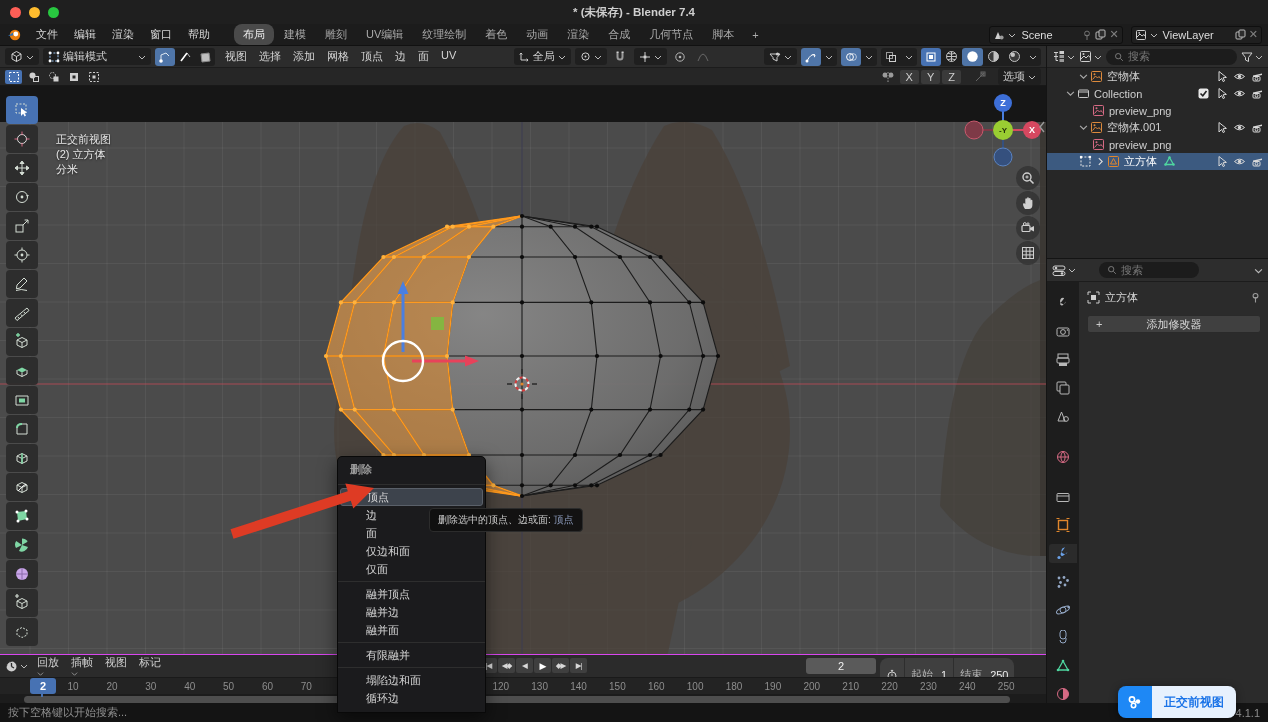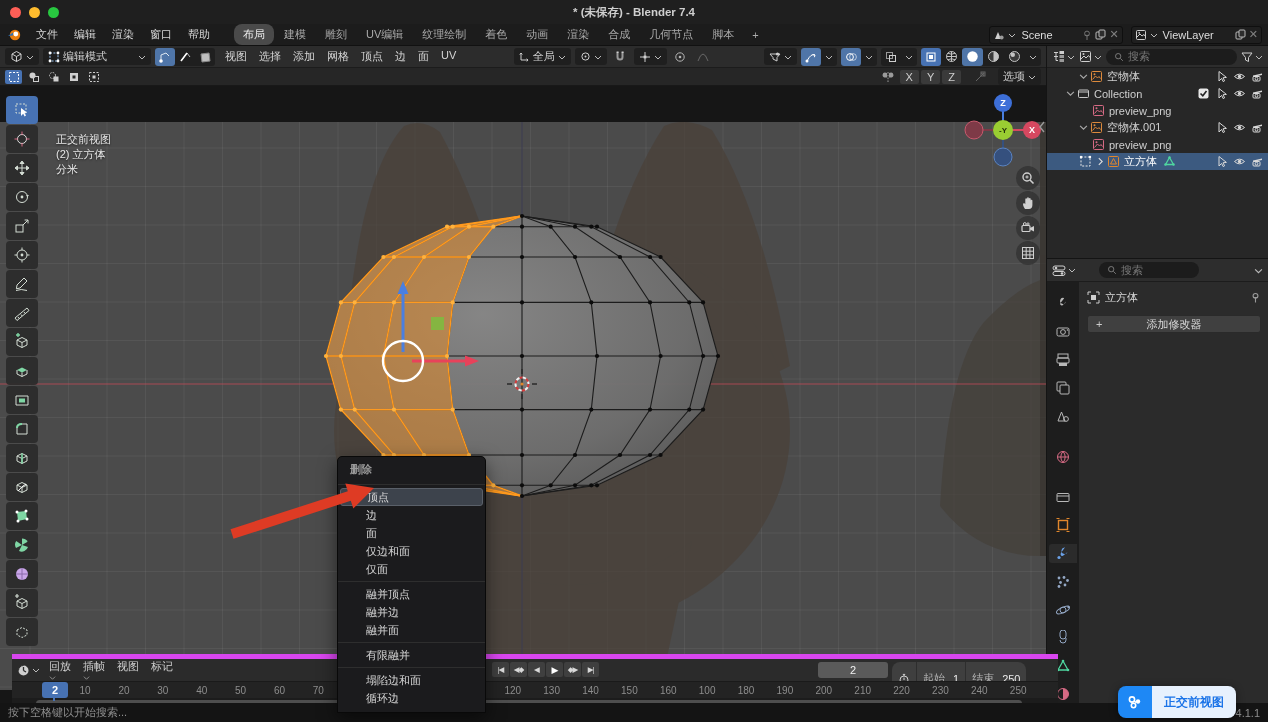--- a/index.html
+++ b/index.html
@@ -89,21 +89,21 @@
   .props-header { height:23px; background:#2d2d2d; display:flex; align-items:center; gap:5px; padding:0 5px; border-bottom:1px solid #1c1c1c; }
   .tabstrip { position:absolute; left:0; top:23px; width:32px; height:422px; background:#1d1d1d; display:flex; flex-direction:column; align-items:center; padding-top:12px; gap:9px; }
   .ptab { width:28px; height:20px; display:flex; align-items:center; justify-content:center; border-radius:3px 0 0 3px; }
   .ptab.active { background:#2b2b2b; }
   .props-main { position:absolute; left:32px; top:23px; width:190px; height:422px; }
   .breadcrumb { display:flex; align-items:center; gap:5px; padding:8px 8px 6px; color:#dadada; }
   .addmod { margin:4px 8px; height:18px; background:#404040; border:1px solid #2a2a2a; border-radius:3px; display:flex; align-items:center; justify-content:center; color:#d6d6d6; position:relative; }
   .addmod .plus { position:absolute; left:8px; color:#cccccc; }
 
   
-  .timeline { left:12px; top:654px; width:1046px; height:49px; background:#2b2b2b; border-top:5px solid #d946ef; }
+  .timeline { left:0; top:654px; width:1046px; height:49px; background:#2b2b2b; border-top:1px solid #d946ef; }
   .tl-header { height:22px; display:flex; align-items:center; padding:0 5px; gap:3px; }
   .tl-menu { padding:2px 6px; color:#d0d0d0; }
   .playback { position:absolute; left:480px; top:3px; display:flex; gap:1px; }
   .pb-btn { min-width:17px; height:15px; background:#3f3f3f; border-radius:2px; color:#d8d8d8; font-size:7.5px; display:flex; align-items:center; justify-content:center; padding:0 2px; letter-spacing:-1px; }
   .framefield { position:absolute; left:806px; top:3px; width:70px; height:16px; background:#5a5a5a; border-radius:3px; text-align:center; line-height:16px; color:#f2f2f2; }
   .rangegrp { position:absolute; left:880px; top:3px; height:33px; display:flex; background:#3f3f3f; border-radius:8px; overflow:hidden; }
   .rangegrp > div { display:flex; align-items:center; padding:0 6px; gap:8px; border-right:1px solid #2e2e2e; }
   .rangegrp .lab { color:#b5b5b5; } .rangegrp .val { color:#ececec; }
   .ruler { position:absolute; left:0; top:22px; width:1046px; height:17px; background:#232323; border-top:1px solid #1a1a1a; }
   .tick { position:absolute; top:3px; transform:translateX(-50%); color:#8d8d8d; font-size:10px; }
@@ -780,20 +780,24 @@
         <div class="ctx-item">融并边</div>
         <div class="ctx-item">融并面</div>
         <div class="ctx-sep"></div>
         <div class="ctx-item">有限融并</div>
         <div class="ctx-sep"></div>
         <div class="ctx-item">塌陷边和面</div>
         <div class="ctx-item">循环边</div>
       </div>
   </div>
 
+  <div class="abs tooltip">
+    <span>删除选中的顶点、边或面:</span>
+    <span class="py">顶点</span>
+  </div>
 
   <svg class="abs" style="left:0;top:0;z-index:70;pointer-events:none" width="1268" height="722">
     <polygon points="233.5,538.8 350.8,500.8 353.3,508.4 374,488 345.3,483.6 347.8,491.2 230.5,529.2" fill="#de3b24"></polygon>
   </svg>
 
   <div class="abs outliner">
     <div class="outliner-header">
       <span class="row" style="gap:2px">
         <svg width="13" height="13" viewBox="0 0 13 13">
             <path d="M2,2.5 h4 M2,6.5 h4 M4,2.5 v8 h2" stroke="#cfcfcf" fill="none"></path>

